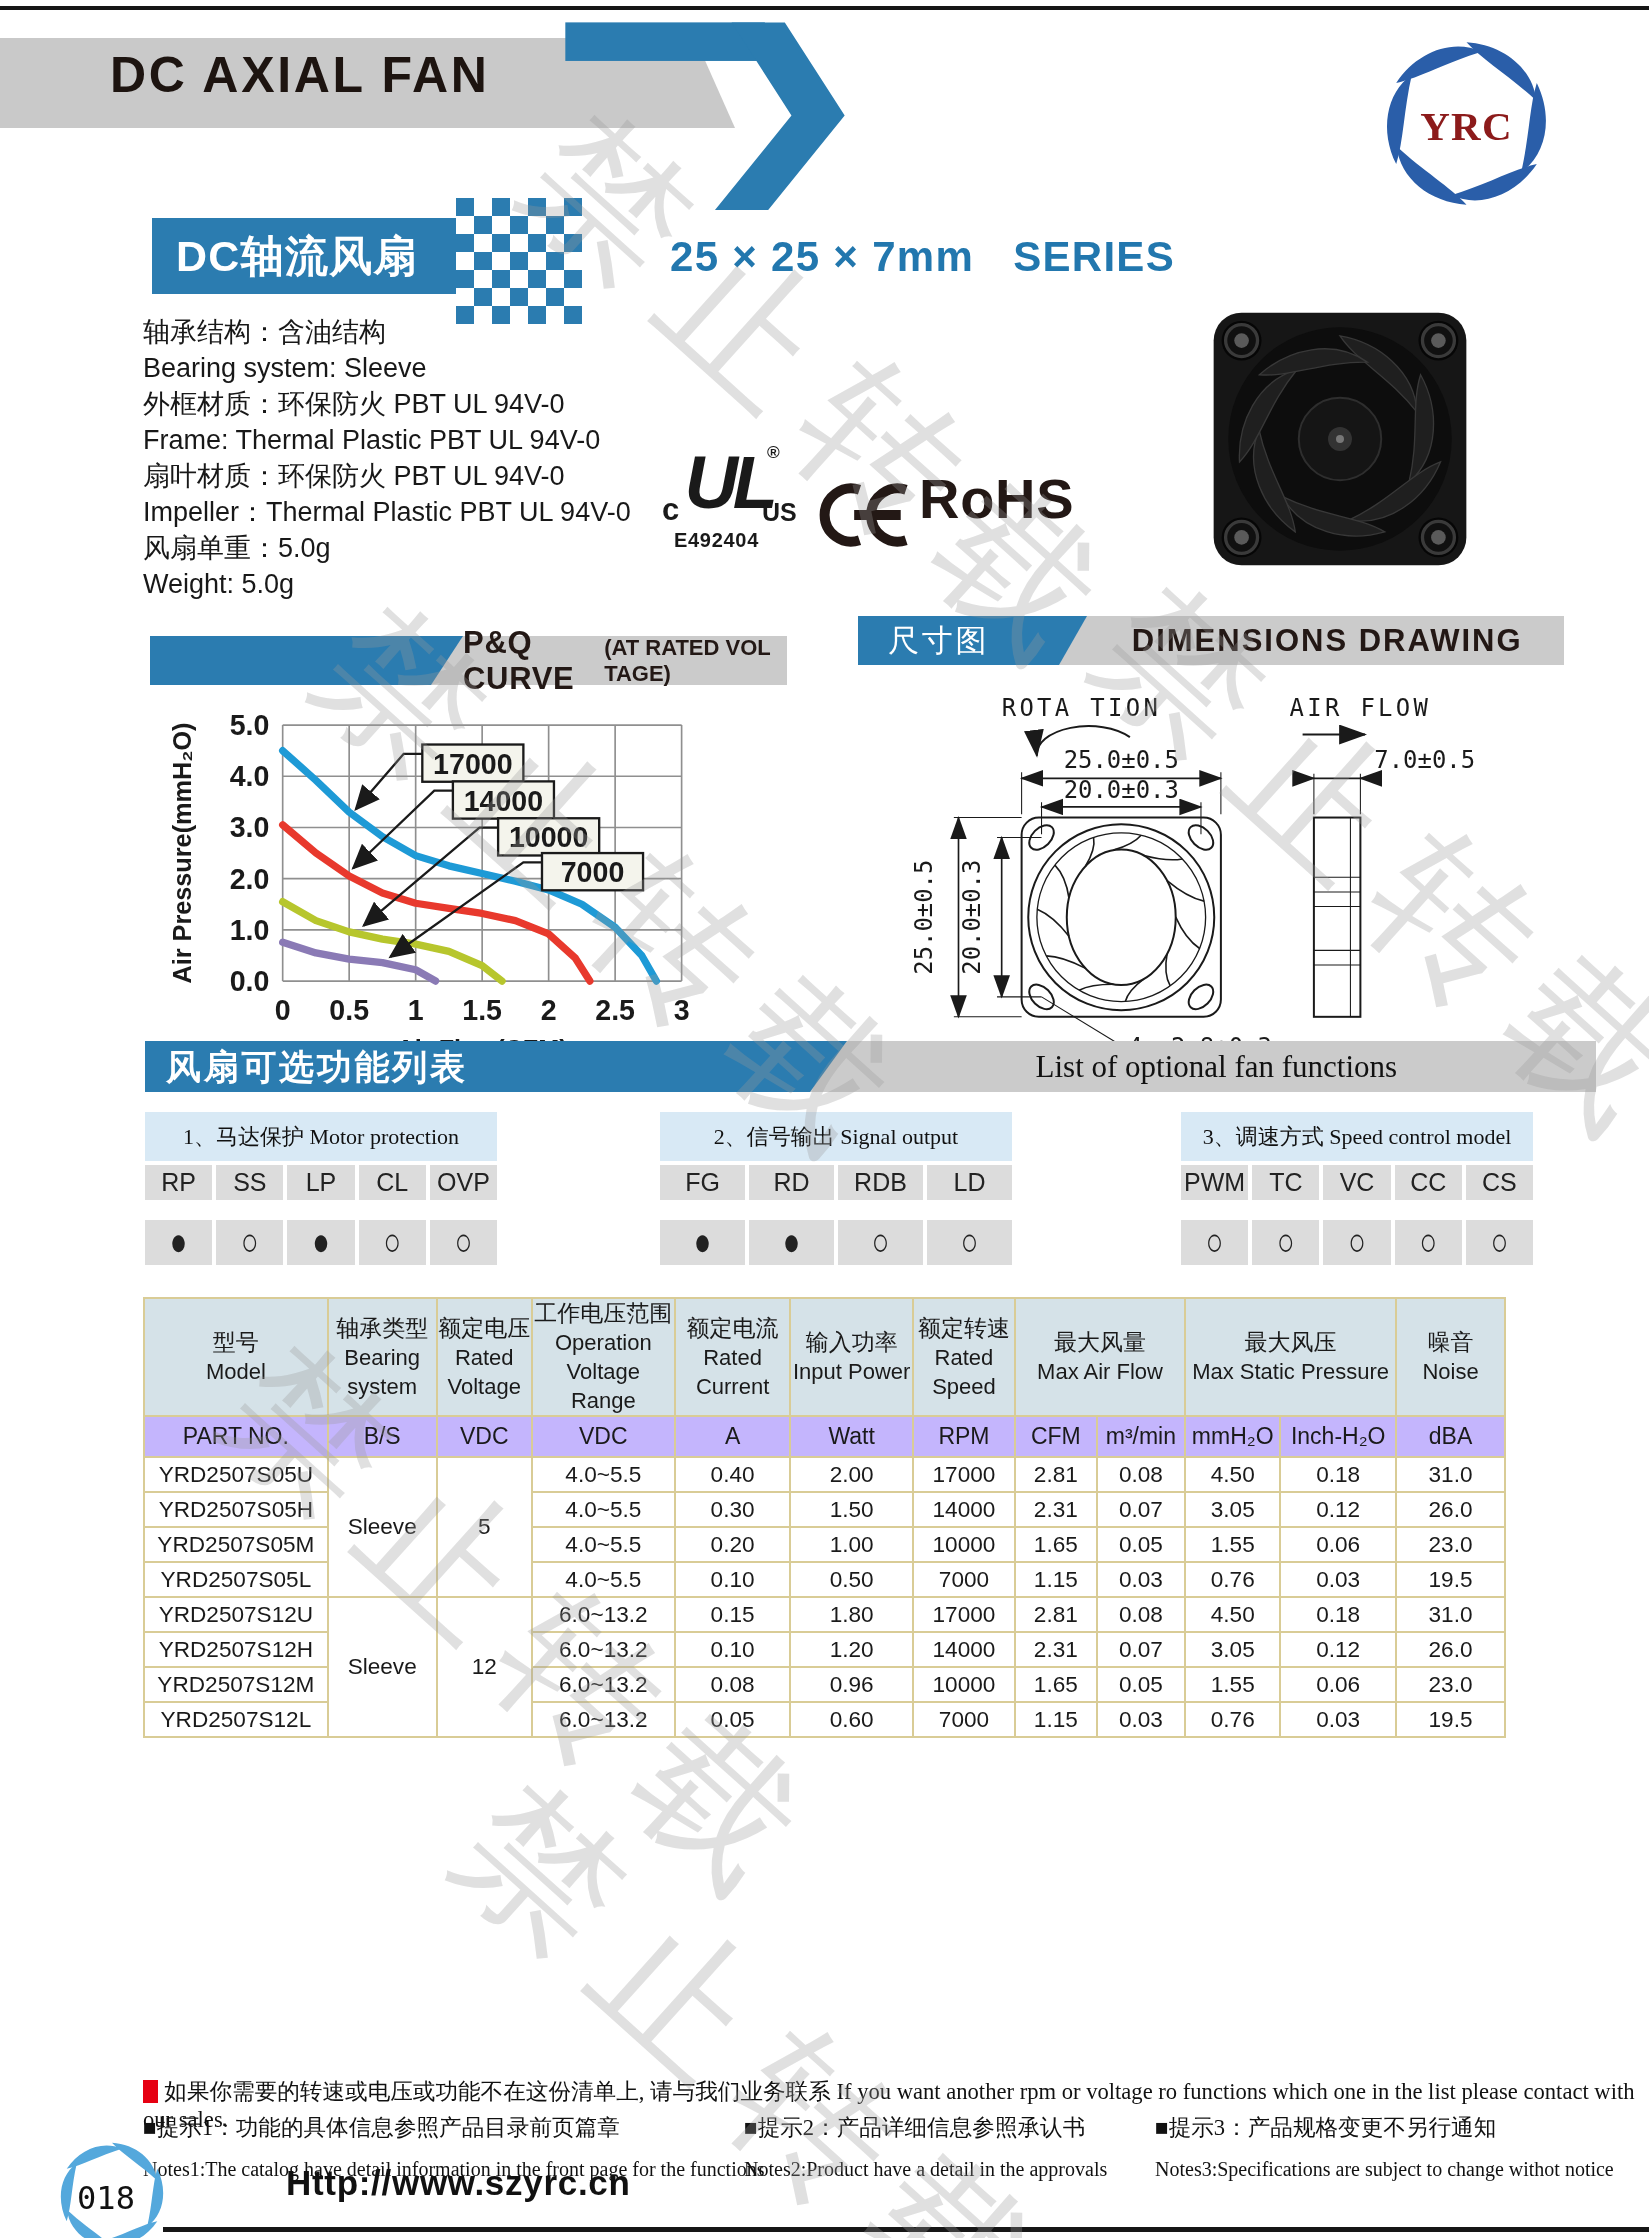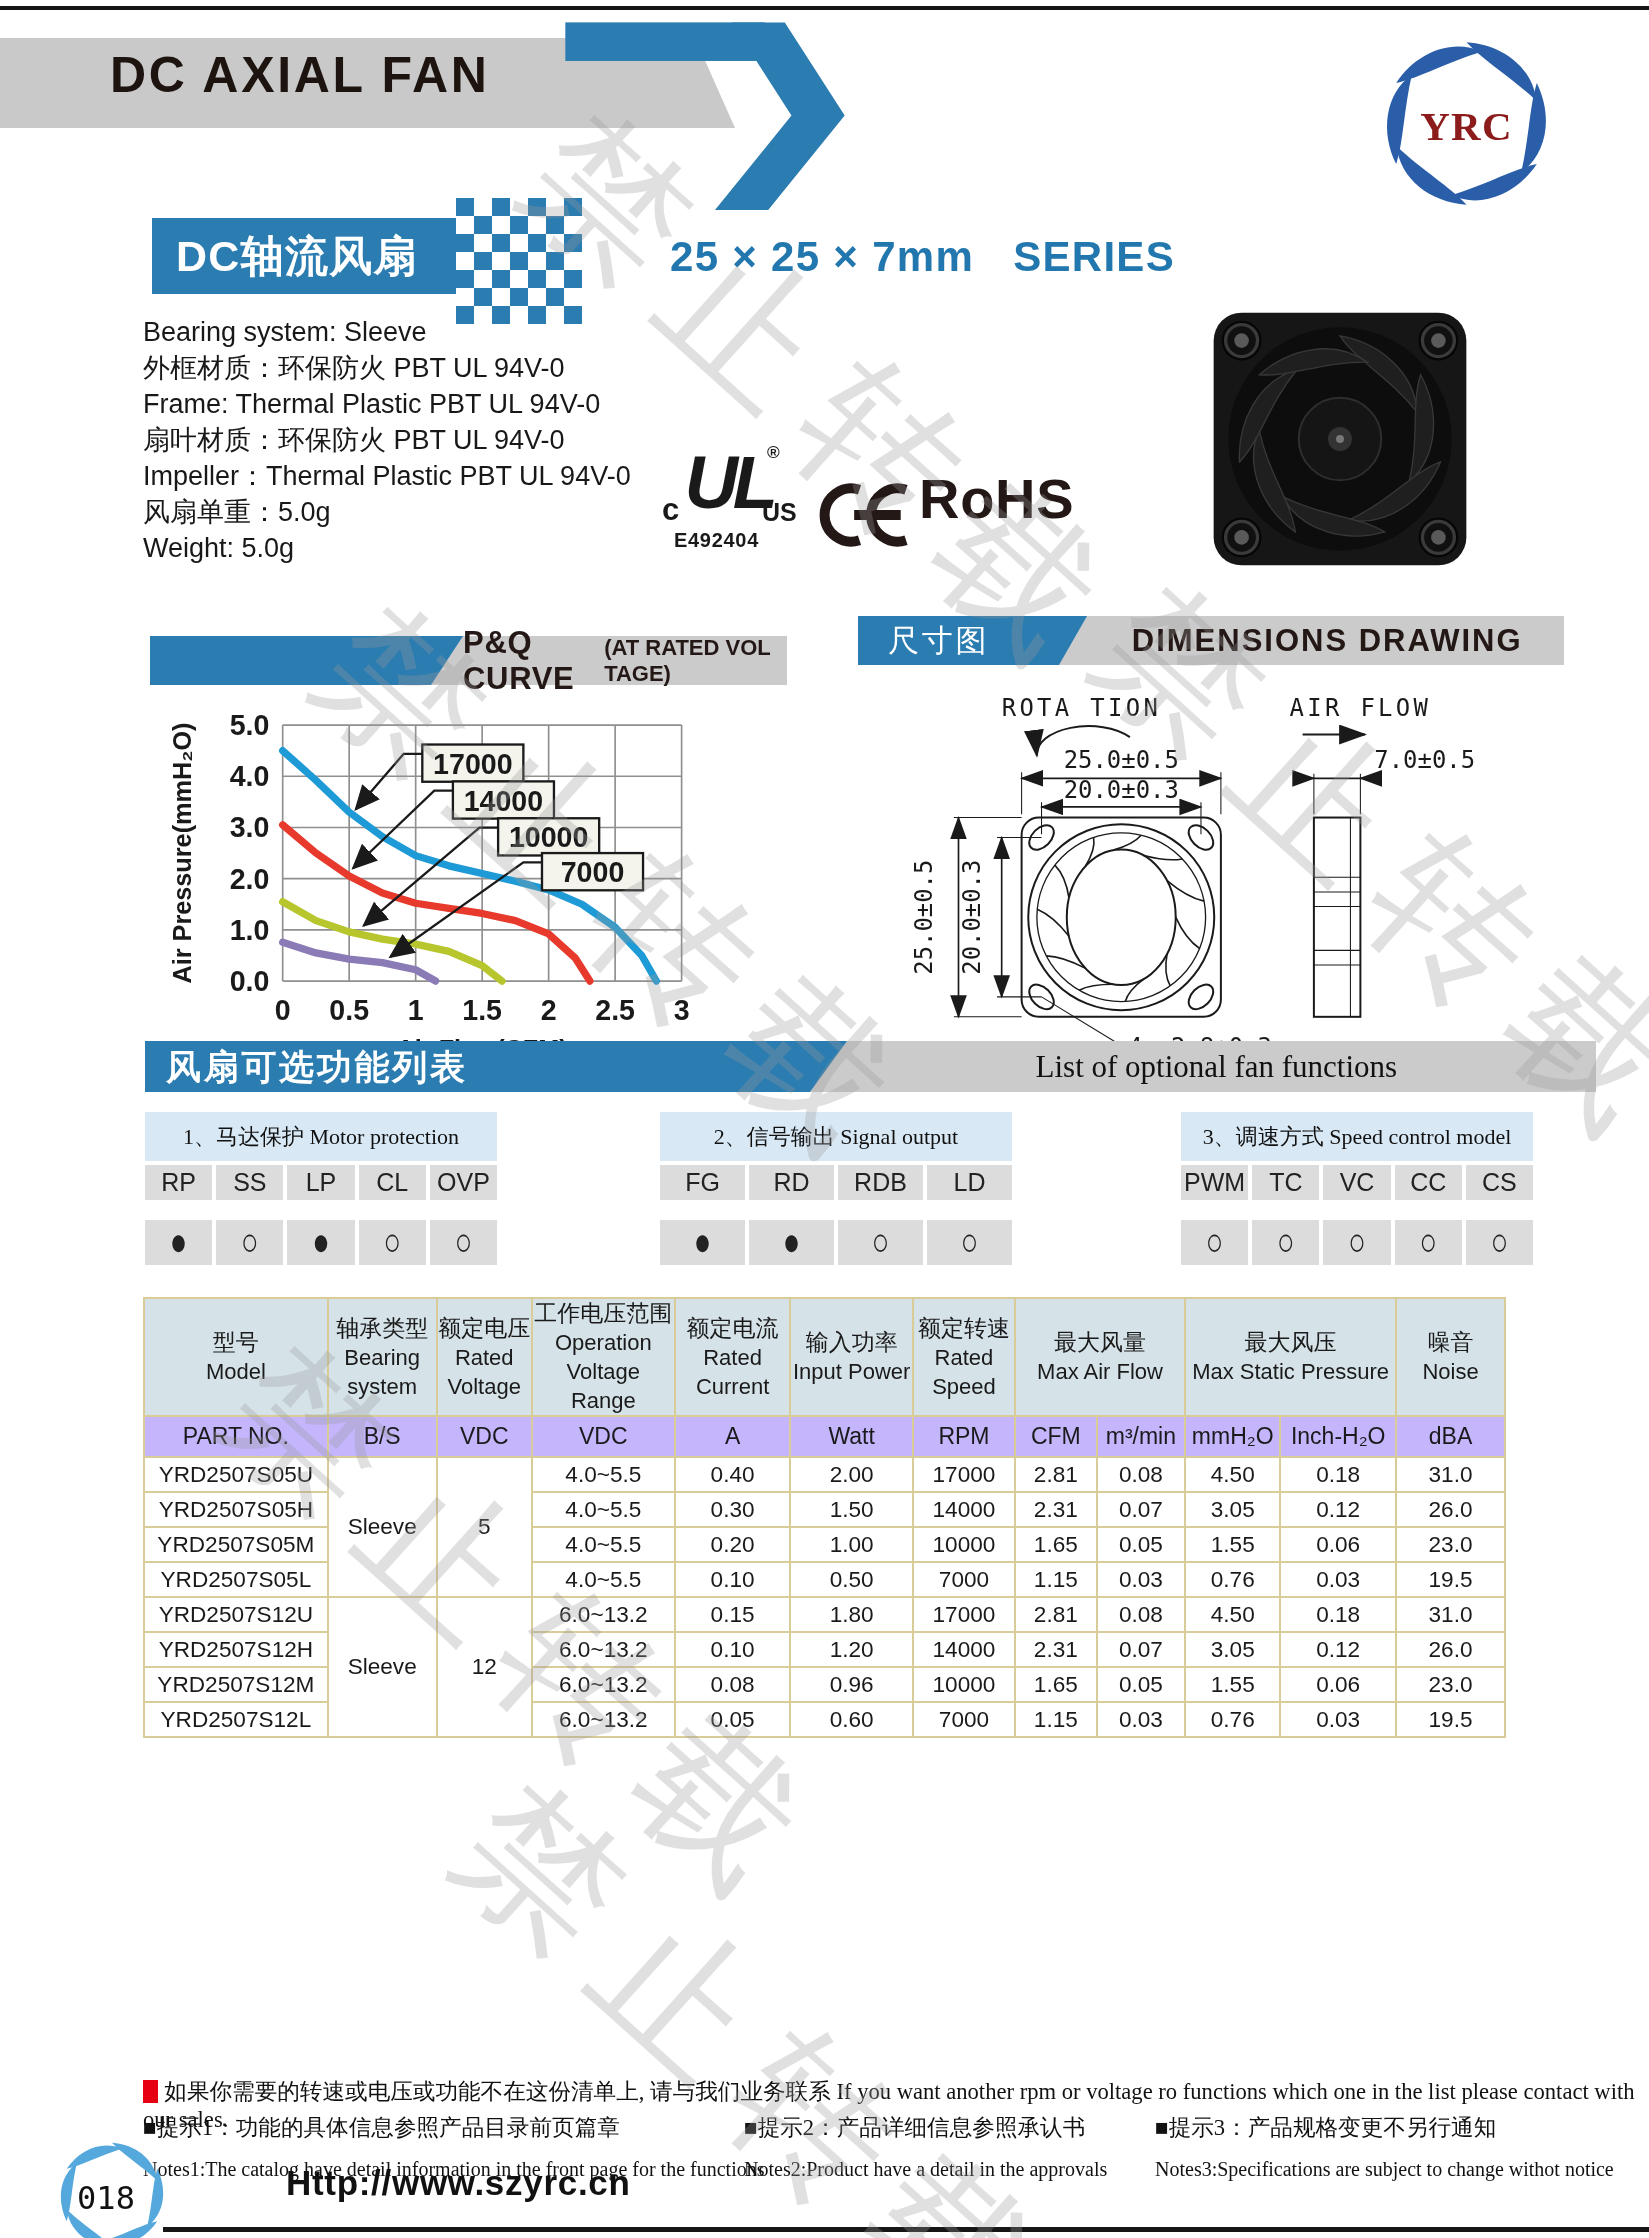--- a/index.html
+++ b/index.html
@@ -188,20 +188,21 @@
       <div style="background: rgb(255, 255, 255);"></div>
       <div style="background: rgb(43, 124, 176);"></div>
       <div style="background: rgb(255, 255, 255);"></div>
       <div style="background: rgb(43, 124, 176);"></div>
     </div>
   <div class="abs series-title">
     <span>25 × 25 × 7mm</span><span class="series-suffix">SERIES</span>
   </div>
 
   <div class="abs spec-lines" id="spec-lines">
+      <div class="spec-line">轴承结构：含油结构</div>
       <div class="spec-line">Bearing system:  Sleeve</div>
       <div class="spec-line">外框材质：环保防火 PBT UL 94V-0</div>
       <div class="spec-line">Frame: Thermal Plastic PBT UL 94V-0</div>
       <div class="spec-line">扇叶材质：环保防火 PBT UL 94V-0</div>
       <div class="spec-line">Impeller：Thermal Plastic PBT UL 94V-0</div>
       <div class="spec-line">风扇单重：5.0g</div>
       <div class="spec-line">Weight:  5.0g</div>
     </div>
 
   <div class="abs ul-mark">

